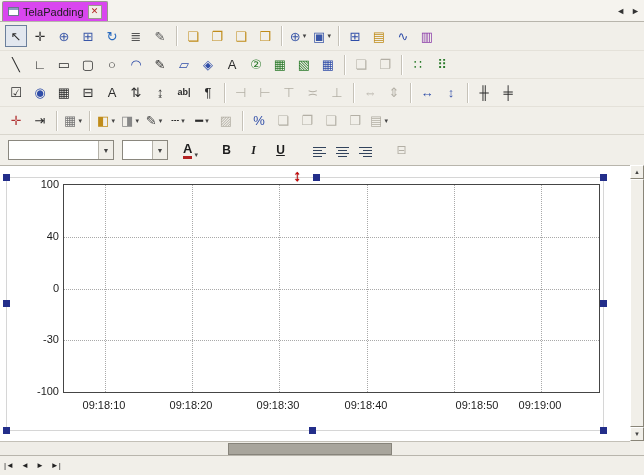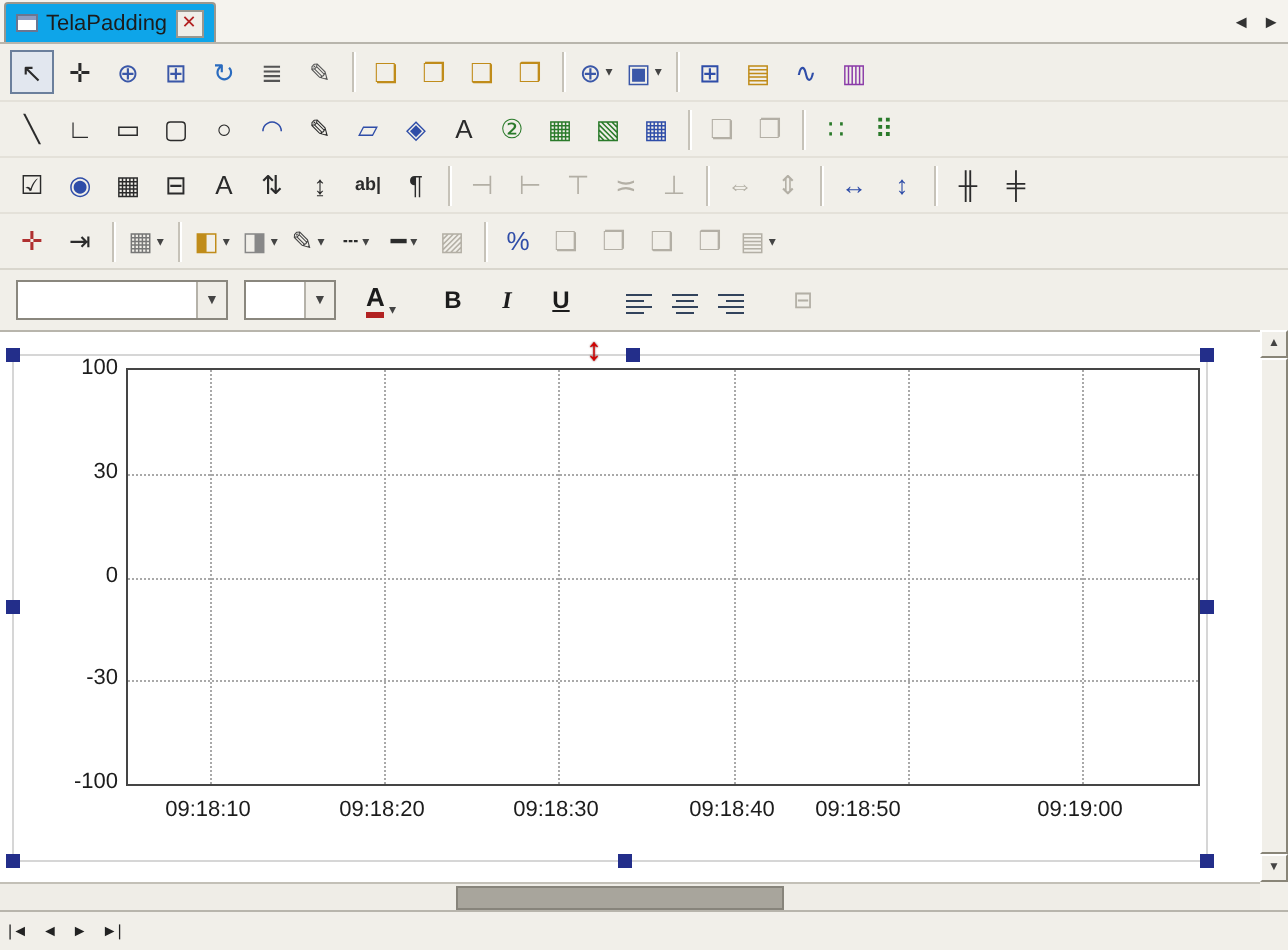--- a/index.html
+++ b/index.html
@@ -5,21 +5,21 @@
   * { margin:0; padding:0; box-sizing:border-box; }
   html,body { width:644px; height:475px; overflow:hidden; }
   body {
     font-family:"Liberation Sans","DejaVu Sans",sans-serif;
     font-size:11px; color:#1c1c1c; background:#f0eee8; position:relative;
   }
 
   
   .doc-tabbar { position:absolute; left:0; top:0; width:644px; height:22px;
     background:#f5f3ee; border-bottom:1px solid #b8b5ac; display:flex; align-items:flex-end; }
-  .doc-tab { display:flex; align-items:center; gap:4px; background:#0ea5e9;
+  .doc-tab { display:flex; align-items:center; gap:4px; background:#d946ef;
     border:1px solid #9a978e; border-bottom:none; height:20px; margin-left:2px;
     padding:0 5px; border-radius:2px 2px 0 0; }
   .doc-tab-icon { width:11px; height:9px; border:1px solid #6b7690; background:#fff; position:relative; }
   .doc-tab-icon::before { content:""; position:absolute; left:0; top:0; right:0; height:2px; background:#8d9cc0; }
   .doc-close { width:14px; height:14px; border:1px solid #9a978e; background:#f0eee8;
     color:#b22222; font-size:9px; line-height:11px; text-align:center; font-weight:bold; }
   .tab-nav { position:absolute; right:4px; top:4px; display:flex; gap:6px; }
   .tab-nav .nbtn { font-size:9px; color:#333; line-height:14px; }
 
   
@@ -404,42 +404,42 @@
         </span>
     </span>
   </span>
   <span class="fbtn disabled" style="margin-left:10px">⊟</span>
 </div>
 
 <div class="canvas">
   <div class="chart-object">
 
     <span class="ylab" style="top:0px">100</span>
-    <span class="ylab" style="top:52px">30</span>
+    <span class="ylab" style="top:52px">40</span>
     <span class="ylab" style="top:104px">0</span>
     <span class="ylab" style="top:155px">-30</span>
     <span class="ylab" style="top:207px">-100</span>
 
     <div class="plot">
       <div class="vgrid" style="left:41px"></div>
       <div class="vgrid" style="left:128px"></div>
       <div class="vgrid" style="left:215px"></div>
       <div class="vgrid" style="left:303px"></div>
       <div class="vgrid" style="left:390px"></div>
       <div class="vgrid" style="left:477px"></div>
       <div class="hgrid" style="top:52px"></div>
       <div class="hgrid" style="top:104px"></div>
       <div class="hgrid" style="top:155px"></div>
     </div>
 
     <span class="xlab" style="left:69px">09:18:10</span>
     <span class="xlab" style="left:156px">09:18:20</span>
     <span class="xlab" style="left:243px">09:18:30</span>
     <span class="xlab" style="left:331px">09:18:40</span>
-    <span class="xlab" style="left:394px">09:18:50</span>
+    <span class="xlab" style="left:442px">09:18:50</span>
     <span class="xlab" style="left:505px">09:19:00</span>
 
     <span class="handle h-nw"></span>
     <span class="handle h-n"></span>
     <span class="handle h-ne"></span>
     <span class="handle h-w"></span>
     <span class="handle h-e"></span>
     <span class="handle h-sw"></span>
     <span class="handle h-s"></span>
     <span class="handle h-se"></span>

